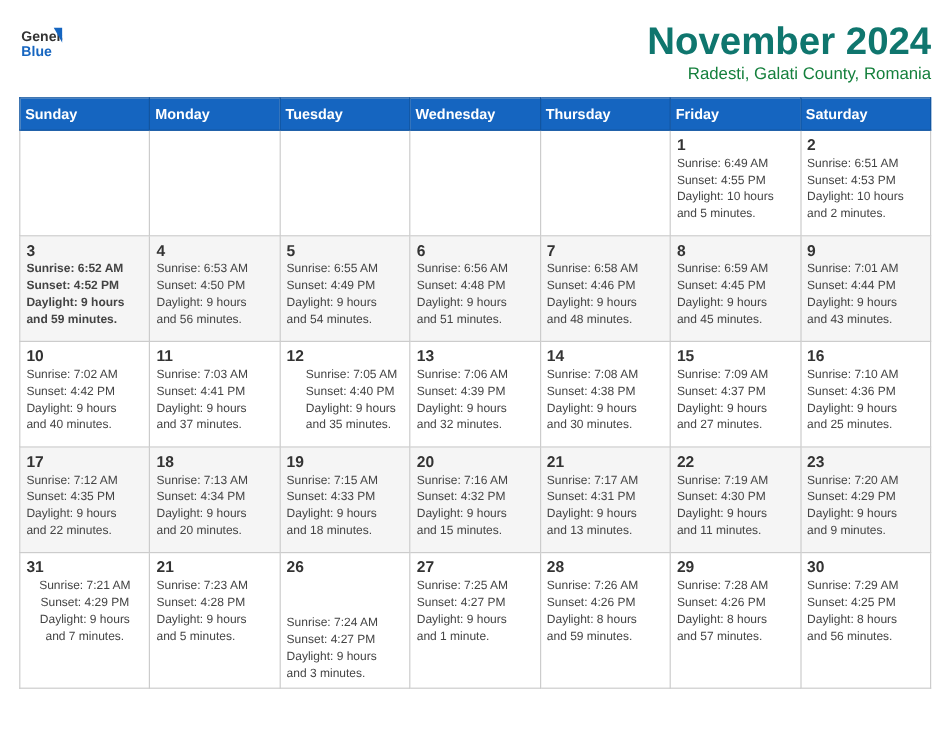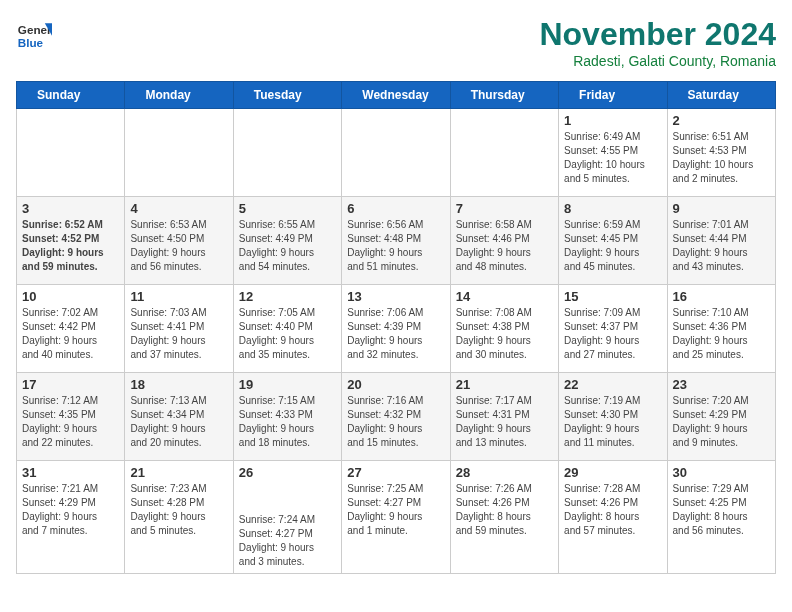--- a/index.html
+++ b/index.html
@@ -40,21 +40,21 @@
     table {
       width: 100%;
       border-collapse: collapse;
       table-layout: fixed;
     }
     thead tr th {
       background-color: #1565c0;
       color: #fff;
       font-size: 12px;
       font-weight: bold;
-      padding: 6px 20px;
+      padding: 6px 4px;
       text-align: left;
       border: 1px solid #1255a0;
     }
     tbody tr td {
       vertical-align: top;
       border: 1px solid #ccc;
       padding: 4px 5px;
       font-size: 10px;
       color: #333;
       height: 88px;
@@ -191,21 +191,21 @@
         </td>
         <td>
           <span class="day-number">11</span>
           <div class="day-info" style="white-space: pre-line;">Sunrise: 7:03 AM
 Sunset: 4:41 PM
 Daylight: 9 hours
 and 37 minutes.</div>
         </td>
         <td>
           <span class="day-number">12</span>
-          <div class="day-info" style="white-space: pre-line;">Sunrise: 7:05 AM
+          <div class="day-info" style="white-space: pre-line; margin-left: 16px;">Sunrise: 7:05 AM
 Sunset: 4:40 PM
 Daylight: 9 hours
 and 35 minutes.</div>
         </td>
         <td>
           <span class="day-number">13</span>
           <div class="day-info" style="white-space: pre-line;">Sunrise: 7:06 AM
 Sunset: 4:39 PM
 Daylight: 9 hours
 and 32 minutes.</div>
@@ -279,21 +279,21 @@
           <span class="day-number">23</span>
           <div class="day-info" style="white-space: pre-line;">Sunrise: 7:20 AM
 Sunset: 4:29 PM
 Daylight: 9 hours
 and 9 minutes.</div>
         </td>
       </tr>
       <tr>
         <td>
           <span class="day-number">31</span>
-          <div class="day-info" style="white-space: pre-line;">Sunrise: 7:21 AM
+          <div class="day-info" style="white-space: pre-line; text-align: center;">Sunrise: 7:21 AM
 Sunset: 4:29 PM
 Daylight: 9 hours
 and 7 minutes.</div>
         </td>
         <td>
           <span class="day-number">21</span>
           <div class="day-info" style="white-space: pre-line;">Sunrise: 7:23 AM
 Sunset: 4:28 PM
 Daylight: 9 hours
 and 5 minutes.</div>

